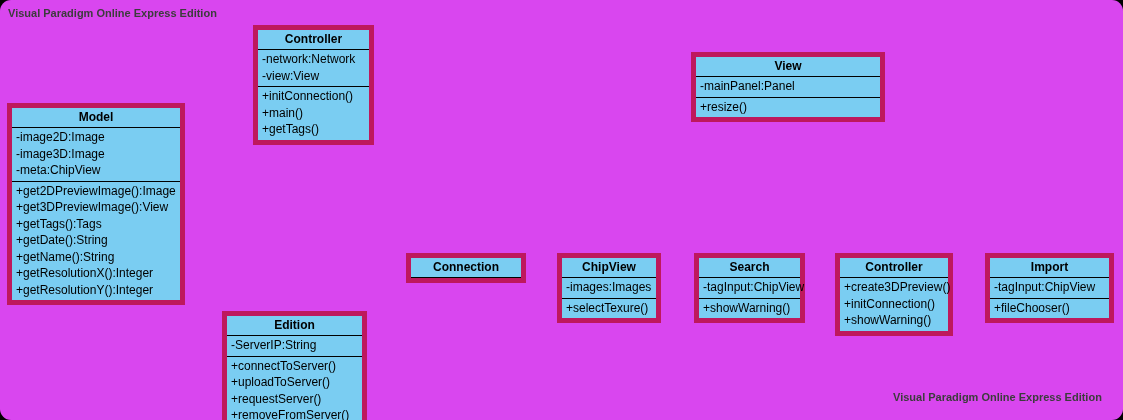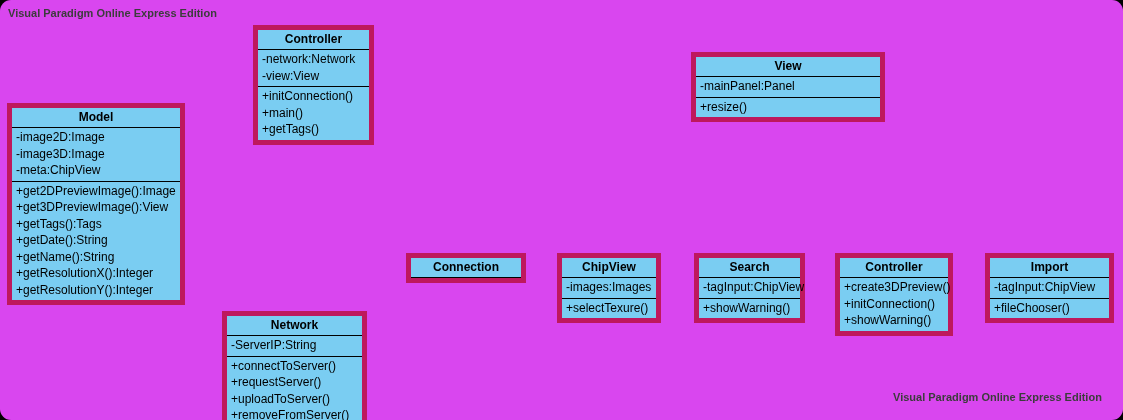--- a/index.html
+++ b/index.html
@@ -142,28 +142,28 @@
       <div class="uml-class" style="left: 985px; top: 232px; width: 129px;">
         <div class="class-name">Import</div>
         <div class="compartment">
           <div class="member">-tagInput:ChipView</div>
         </div>
         <div class="compartment">
           <div class="member">+fileChooser()</div>
         </div>
       </div>
       <div class="uml-class" style="left: 222px; top: 290px; width: 145px;">
-        <div class="class-name">Network</div>
+        <div class="class-name">Edition</div>
         <div class="compartment">
           <div class="member">-ServerIP:String</div>
         </div>
         <div class="compartment">
           <div class="member">+connectToServer()</div>
+          <div class="member">+uploadToServer()</div>
           <div class="member">+requestServer()</div>
-          <div class="member">+uploadToServer()</div>
           <div class="member">+removeFromServer()</div>
           <div class="member">+findServer()</div>
         </div>
       </div>
     </div>
 
   <div class="watermark" id="watermark-bottom">Visual Paradigm Online Express Edition</div>
 
 </div>
 

